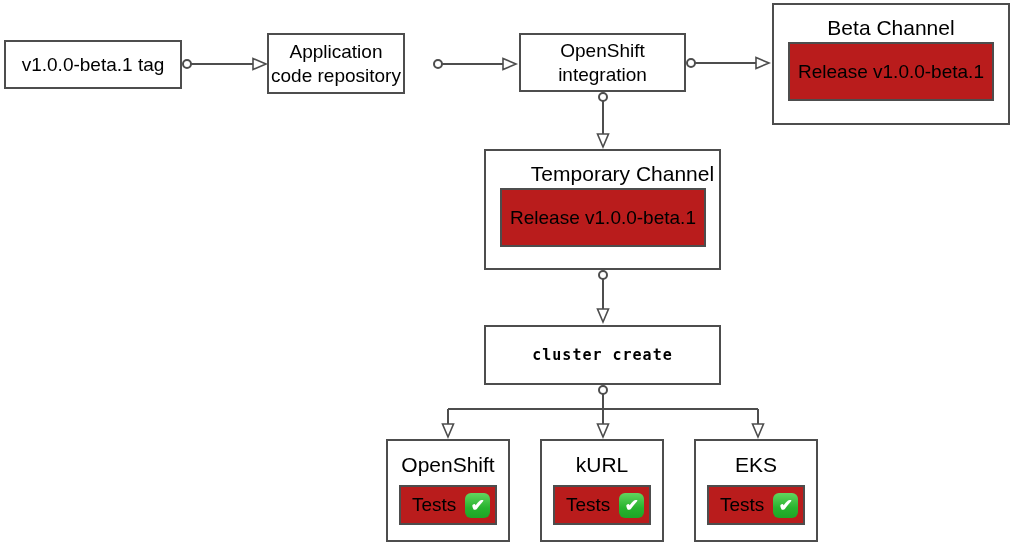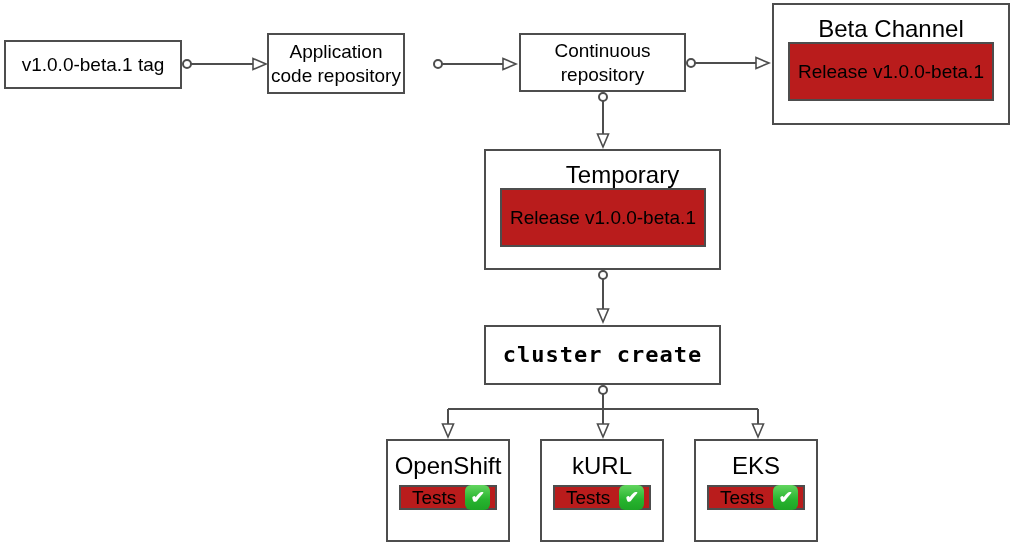--- a/index.html
+++ b/index.html
@@ -27,50 +27,50 @@
   .node.center {
     display: flex;
     align-items: center;
     justify-content: center;
     text-align: center;
     font-size: 19px;
     line-height: 1.22;
   }
   .node-title {
     text-align: center;
-    font-size: 24px;
+    font-size: 21px;
     line-height: 1.2;
   }
   .channel .node-title { padding-top: 10px; }
   .small-node .node-title { padding-top: 11px; }
   .inner-box {
     position: absolute;
     box-sizing: border-box;
     border: 2px solid #4d4d4d;
     background: #b91c1c;
     display: flex;
     align-items: center;
     justify-content: center;
     font-size: 19px;
   }
   .channel .inner-box {
     left: 14px; top: 37px;
     width: 206px; height: 59px;
   }
   .small-node .inner-box {
     left: 11px; top: 44px;
-    width: 98px; height: 25px;
+    width: 98px; height: 40px;
     justify-content: flex-start;
     padding-left: 11px;
     gap: 9px;
   }
   .mono {
     font-family: "DejaVu Sans Mono", "Liberation Mono", monospace;
     font-weight: bold;
-    font-size: 22px;
+    font-size: 15px;
     letter-spacing: 1px;
   }
   .check {
     width: 25px; height: 25px;
     border-radius: 6px;
     background: linear-gradient(180deg, #62d55f 0%, #27b32e 60%, #1ea426 100%);
     color: #ffffff;
     display: flex;
     align-items: center;
     justify-content: center;
@@ -124,21 +124,21 @@
 
   <div class="node center" style="left:4px; top:40px; width:178px; height:49px;">
     <span>v1.0.0-beta.1 tag</span>
   </div>
 
   <div class="node center" style="left:267px; top:33px; width:138px; height:61px;">
     <span>Application code repository</span>
   </div>
 
   <div class="node center" style="left:519px; top:33px; width:167px; height:59px;">
-    <span>Continuous repository</span>
+    <span>OpenShift integration</span>
   </div>
 
   <div class="node channel" style="left:772px; top:3px; width:238px; height:122px;">
     <div class="node-title">Beta Channel</div>
     <div class="inner-box">
       <span>Release v1.0.0-beta.1</span>
     </div>
   </div>
 
   <div class="node channel" style="left:484px; top:149px; width:237px; height:121px;padding-left:40px;">

